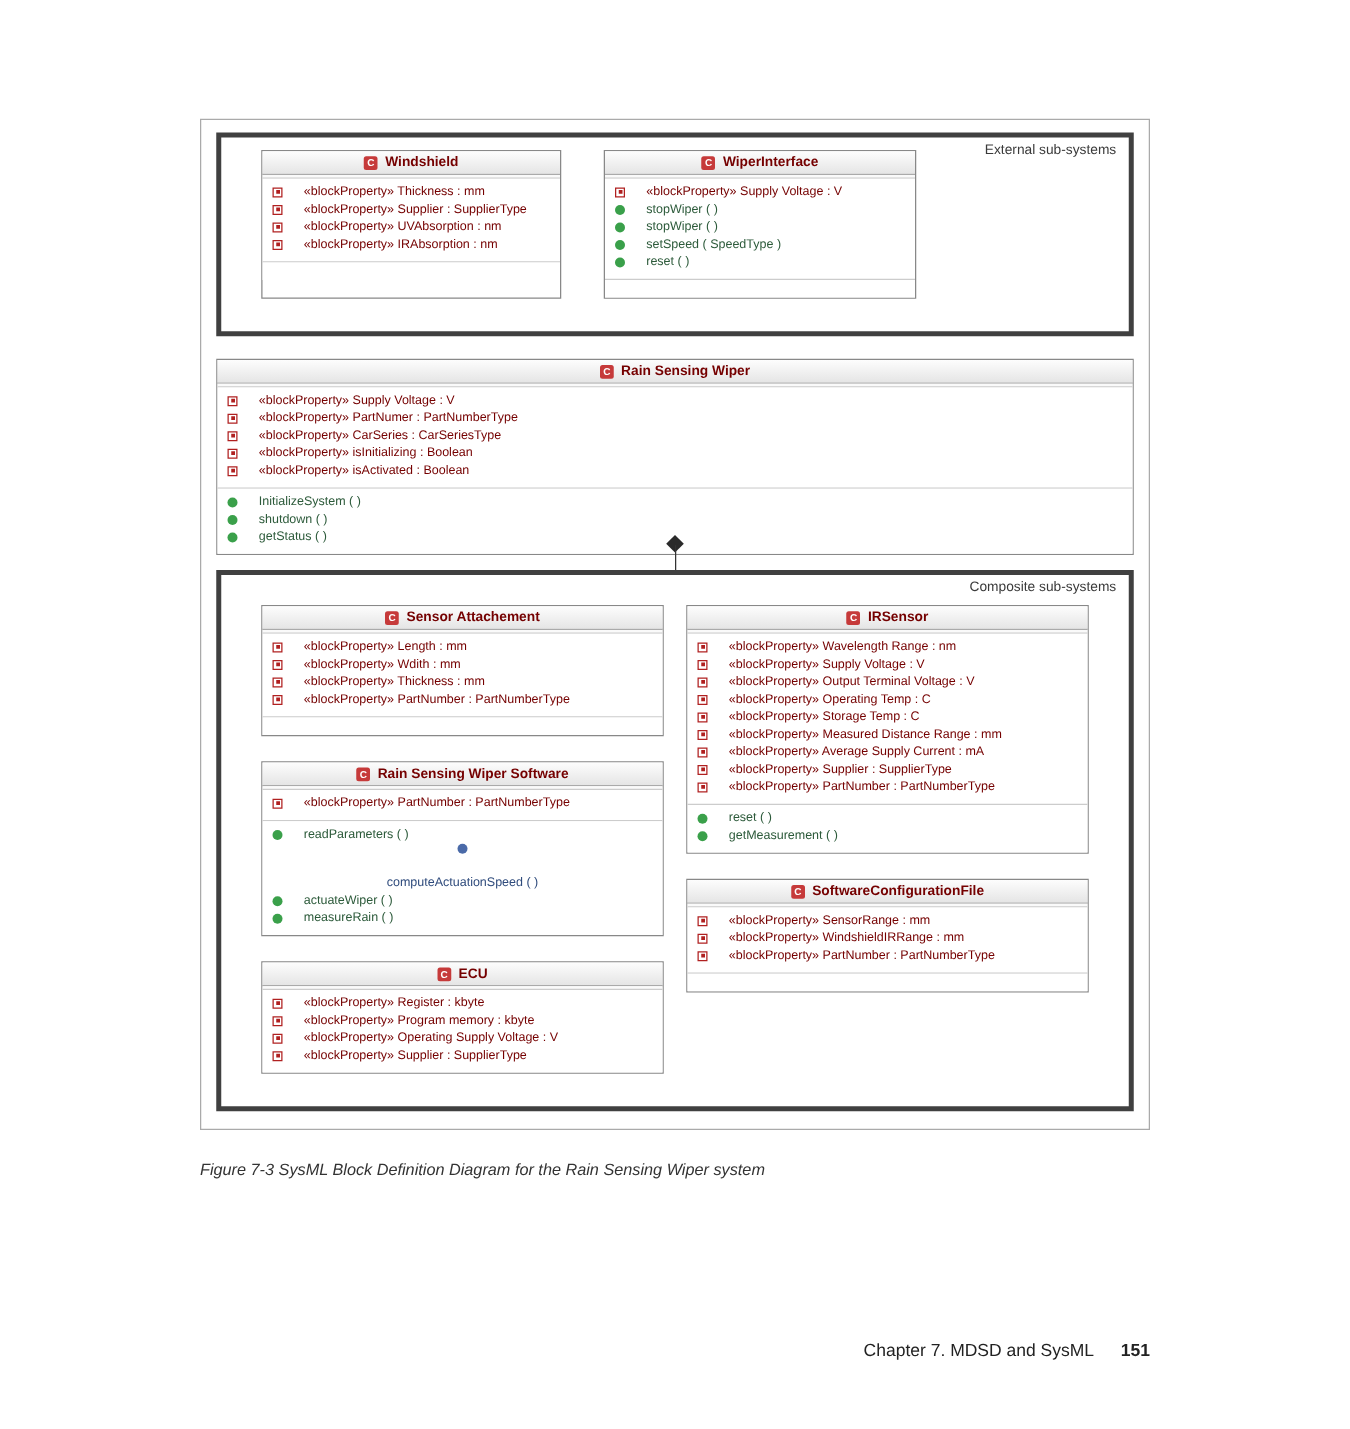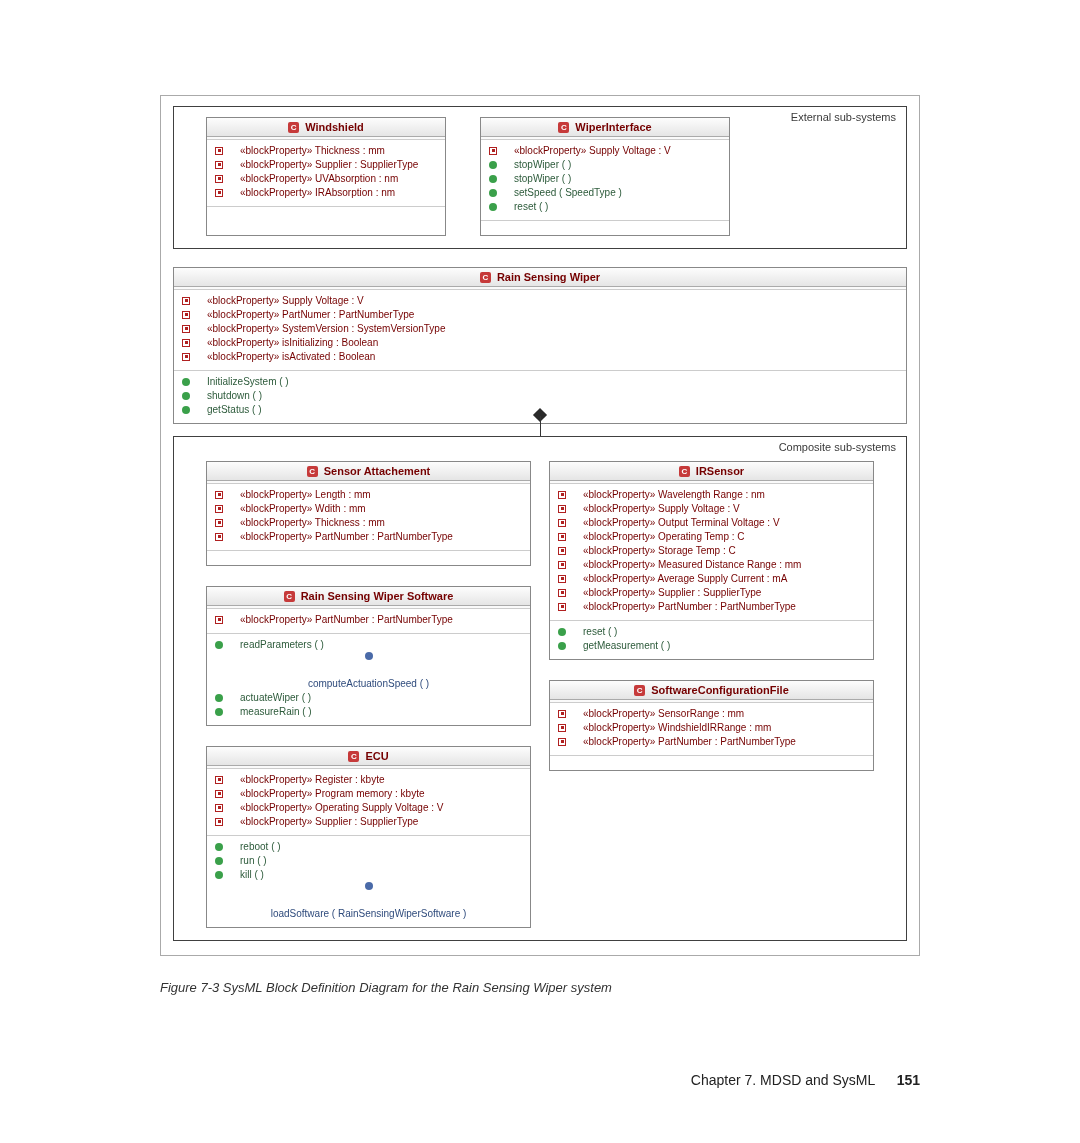--- a/index.html
+++ b/index.html
@@ -15,24 +15,24 @@
     height: 1143px;
     position: relative;
     padding: 95px 160px 60px 160px;
   }
   .diagram-frame {
     border: 1px solid #aaa;
     padding: 10px 12px 14px 12px;
     background: #fff;
   }
   .package {
-    border: 1px solid #404040;
+    border: 4px solid #404040;
     background: #fff;
     position: relative;
-    padding: 6px 8px 2px 8px;
+    padding: 6px 8px 16px 8px;
     margin-bottom: 20px;
   }
   .package .pkg-label {
     position: absolute;
     right: 10px;
     top: 4px;
     font-size: 11px;
     color: #3a3a3a;
   }
   .row-top {
@@ -255,21 +255,21 @@
         <div class="itm">
             <span class="sq"></span>
             <span>«blockProperty» Supply Voltage : V</span>
           </div>
         <div class="itm">
             <span class="sq"></span>
             <span>«blockProperty» PartNumer : PartNumberType</span>
           </div>
         <div class="itm">
             <span class="sq"></span>
-            <span>«blockProperty» SystemVersion : SystemVersionType</span>
+            <span>«blockProperty» CarSeries : CarSeriesType</span>
           </div>
         <div class="itm">
             <span class="sq"></span>
             <span>«blockProperty» isInitializing : Boolean</span>
           </div>
         <div class="itm">
             <span class="sq"></span>
             <span>«blockProperty» isActivated : Boolean</span>
           </div>
       </div>
@@ -377,38 +377,20 @@
                 </div>
               <div class="itm">
                   <span class="sq"></span>
                   <span>«blockProperty» Operating Supply Voltage : V</span>
                 </div>
               <div class="itm">
                   <span class="sq"></span>
                   <span>«blockProperty» Supplier : SupplierType</span>
                 </div>
             </div>
-            <div class="compartment">
-              <div class="itm op">
-                  <span class="cir"></span>
-                  <span>reboot ( )</span>
-                </div>
-              <div class="itm op">
-                  <span class="cir"></span>
-                  <span>run ( )</span>
-                </div>
-              <div class="itm op">
-                  <span class="cir"></span>
-                  <span>kill ( )</span>
-                </div>
-              <div class="itm op blue">
-                  <span class="cir blue"></span>
-                  <span>loadSoftware ( RainSensingWiperSoftware )</span>
-                </div>
-            </div>
           </div>
 
         </div>
 
         <div class="col">
 
           <div class="block">
             <div class="hdr">
               <span class="cls-ico">C</span>
               <span>IRSensor</span>

